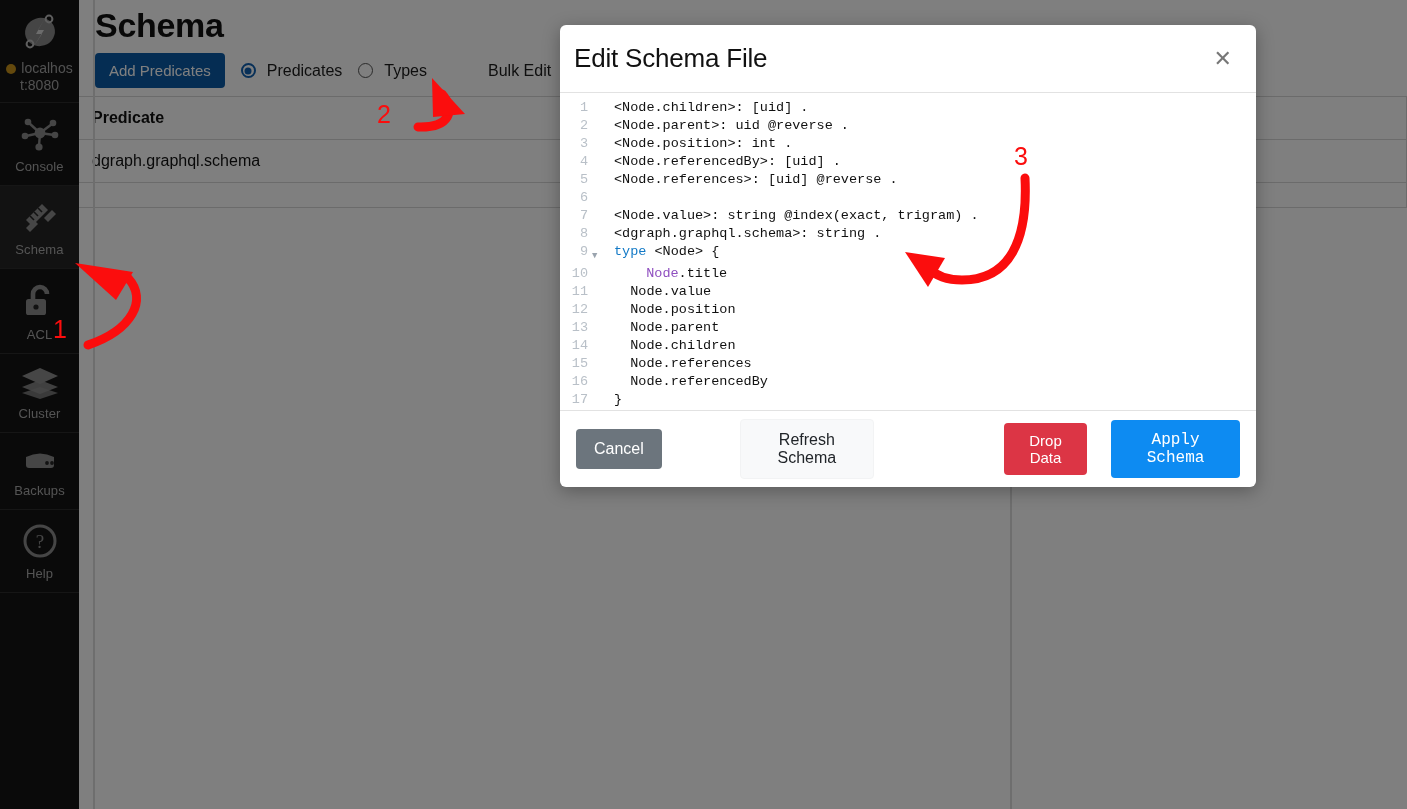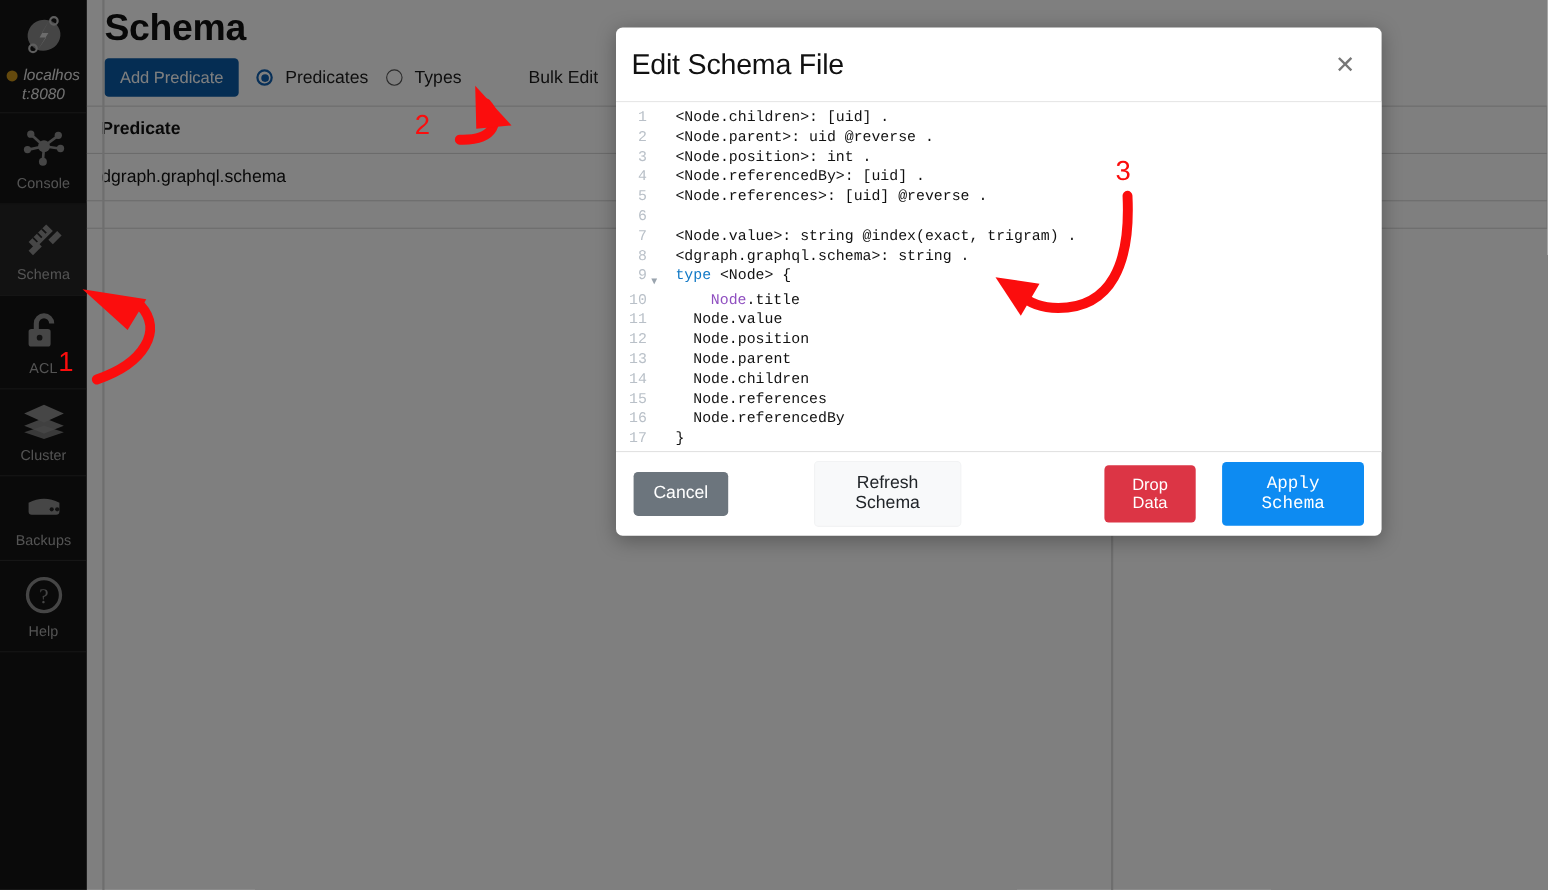--- a/index.html
+++ b/index.html
@@ -39,21 +39,21 @@
     color: #a8a8a8; letter-spacing: .1px;
     word-break: break-all;
   }
   .sb-icon { display: flex; align-items: center; justify-content: center; margin-bottom: 6px; }
   .brand { padding-top: 10px; padding-bottom: 8px; }
   .brand .host {
     display: flex; align-items: center; justify-content: center;
     gap: 5px; flex-wrap: wrap; width: 100%;
   }
   .dot { width: 10px; height: 10px; border-radius: 50%; background: #c8931a; flex: 0 0 10px; }
-  .host-text { font-size: 14px; line-height: 17px; color: #e5e5e5; text-align: right; font-style: italic; }
+  .host-text { font-size: 14px; line-height: 17px; color: #a3a3a3; text-align: right; }
 
   .content { flex: 1; position: relative; background: #fff; padding: 0 0 0 0; }
   .page-title {
     font-size: 34px; font-weight: bold; color: #111;
     margin: 0; padding: 6px 0 4px 16px; letter-spacing: -0.3px;
   }
   .toolbar { display: flex; align-items: center; gap: 16px; padding: 4px 0 8px 16px; }
   .btn-add {
     background: #0b5ba6; color: #fff; border: none; border-radius: 4px;
     font-size: 15px; padding: 9px 14px; cursor: pointer;
@@ -287,21 +287,21 @@
         <div class="sb-label">Help</div>
       </div>
 
       <div style="flex:1;border-bottom:none;"></div>
     </nav>
 
     <main class="content">
       <h1 class="page-title">Schema</h1>
 
       <div class="toolbar">
-        <button class="btn-add">Add Predicate</button>
+        <button class="btn-add">Add Predicates</button>
 
         <label class="radio-wrap">
           <span class="radio checked"></span>
           <span class="radio-label">Predicates</span>
         </label>
 
         <label class="radio-wrap">
           <span class="radio"></span>
           <span class="radio-label">Types</span>
         </label>

